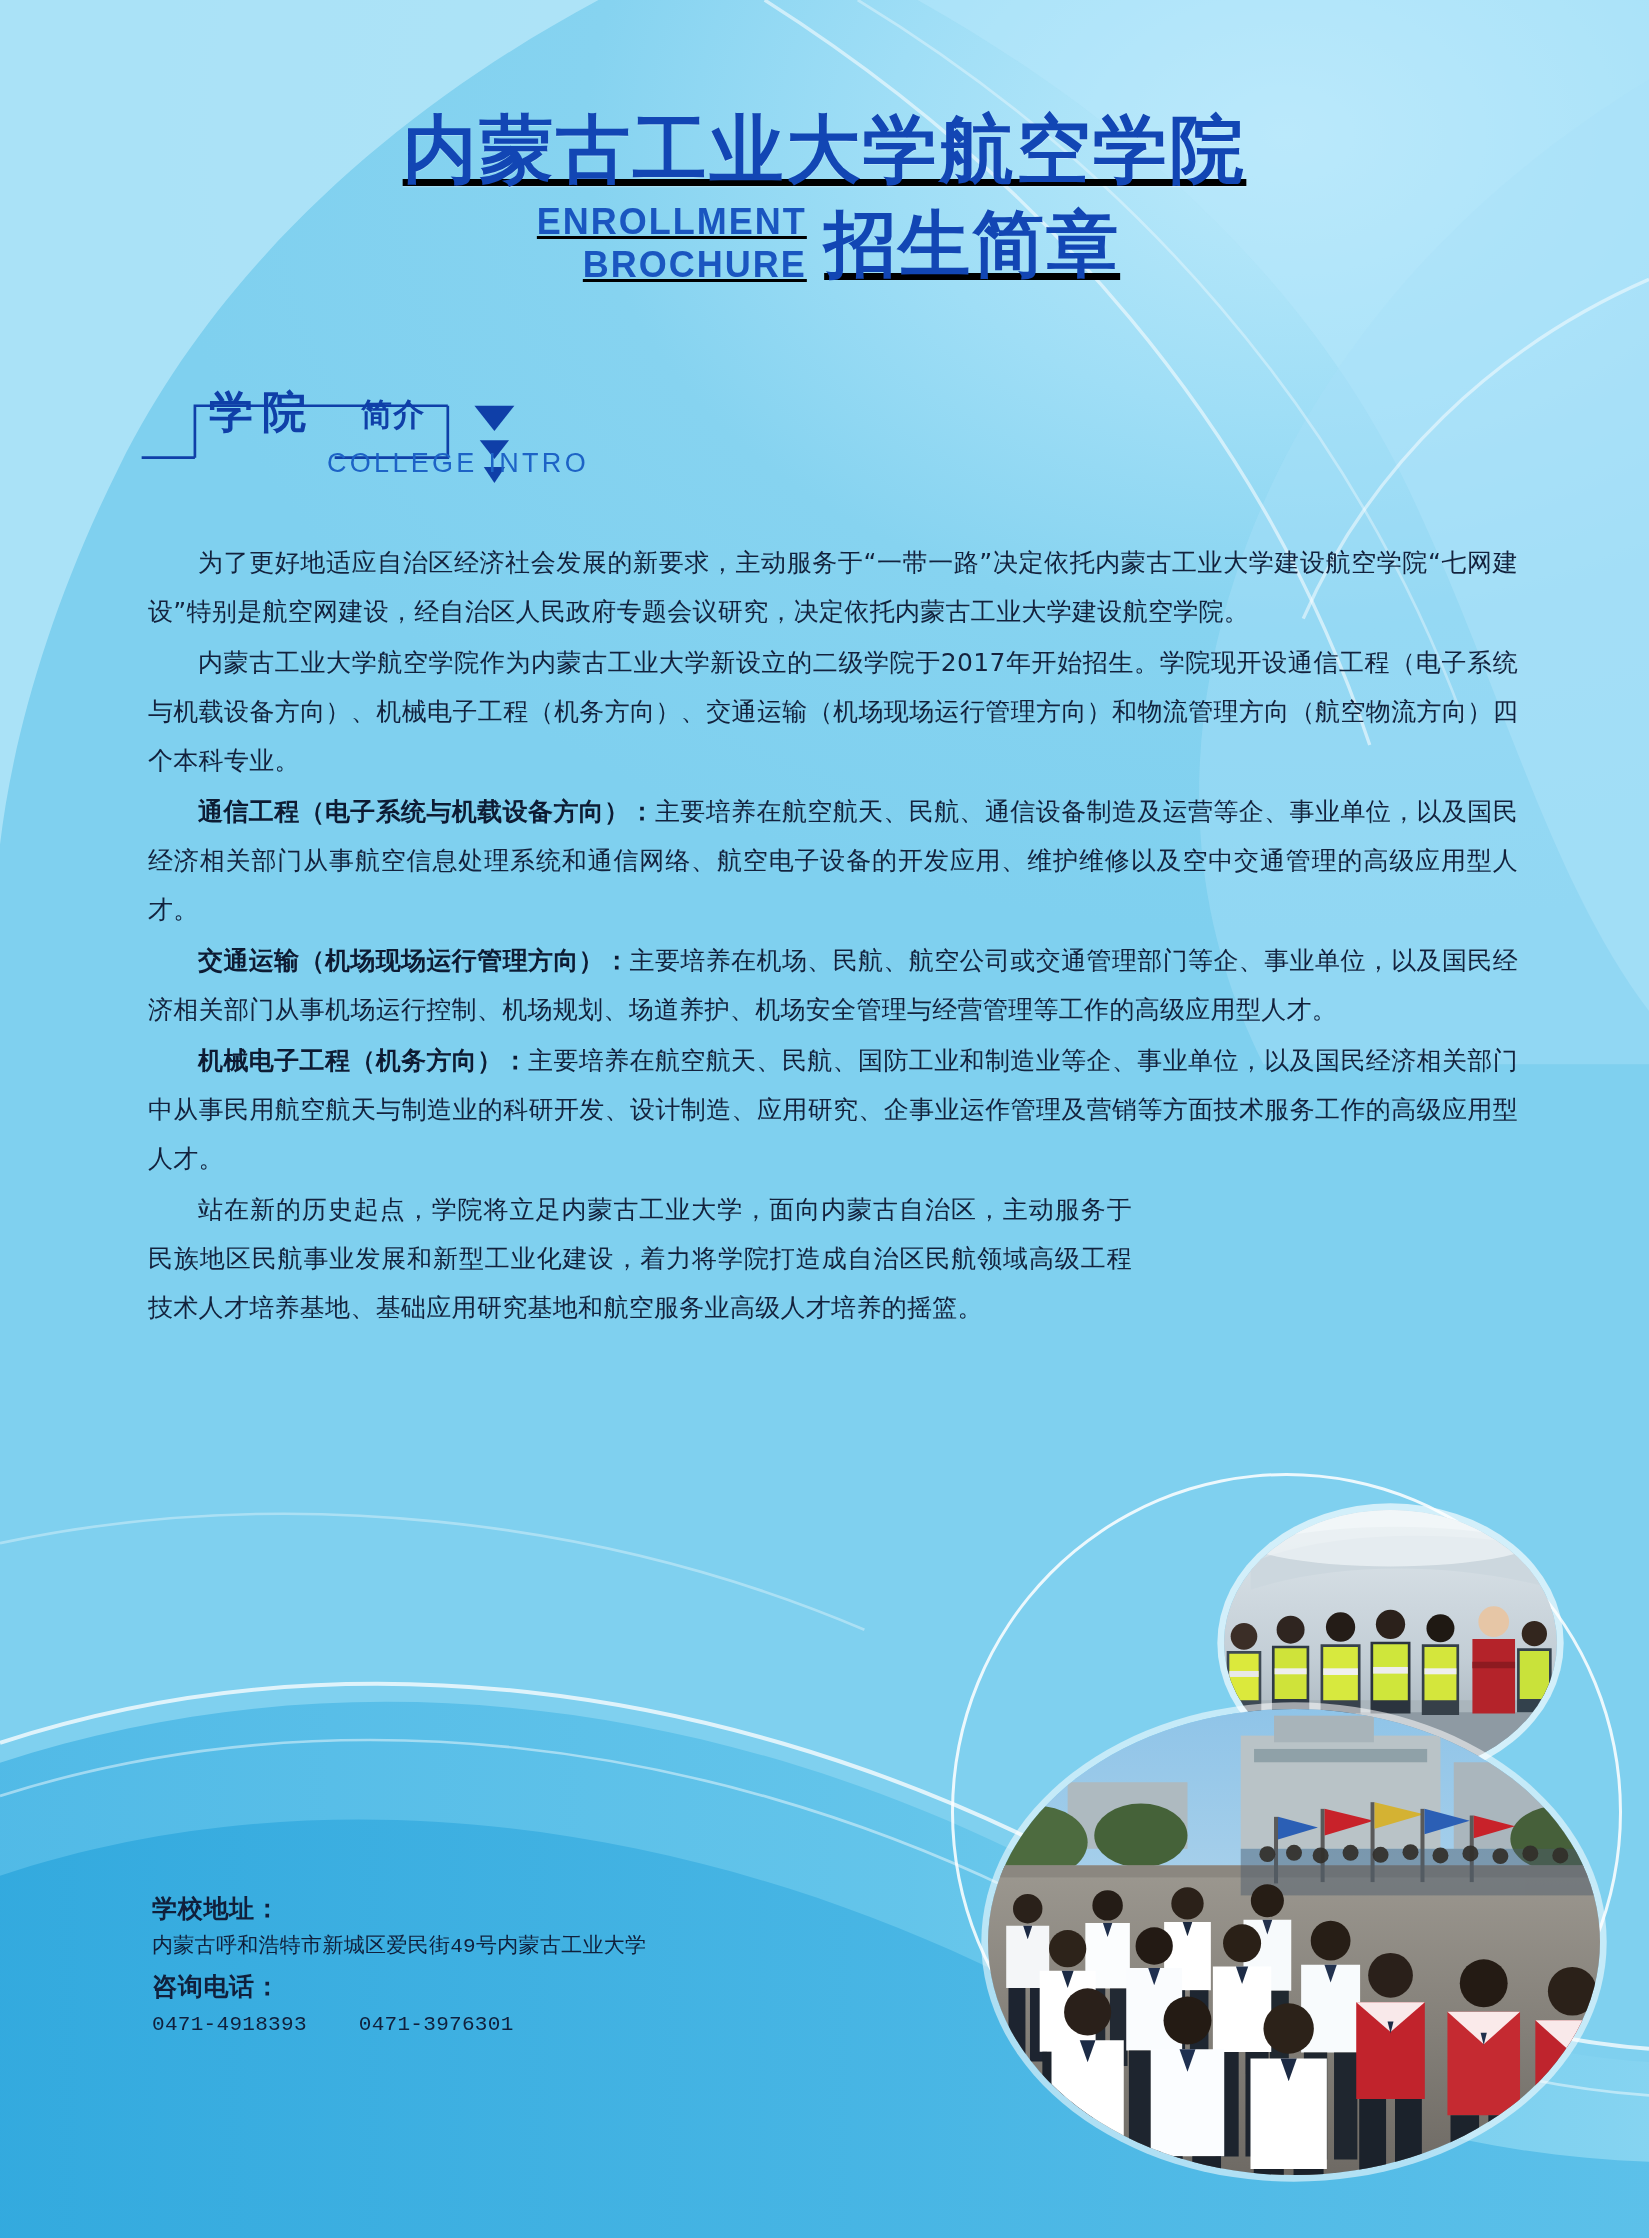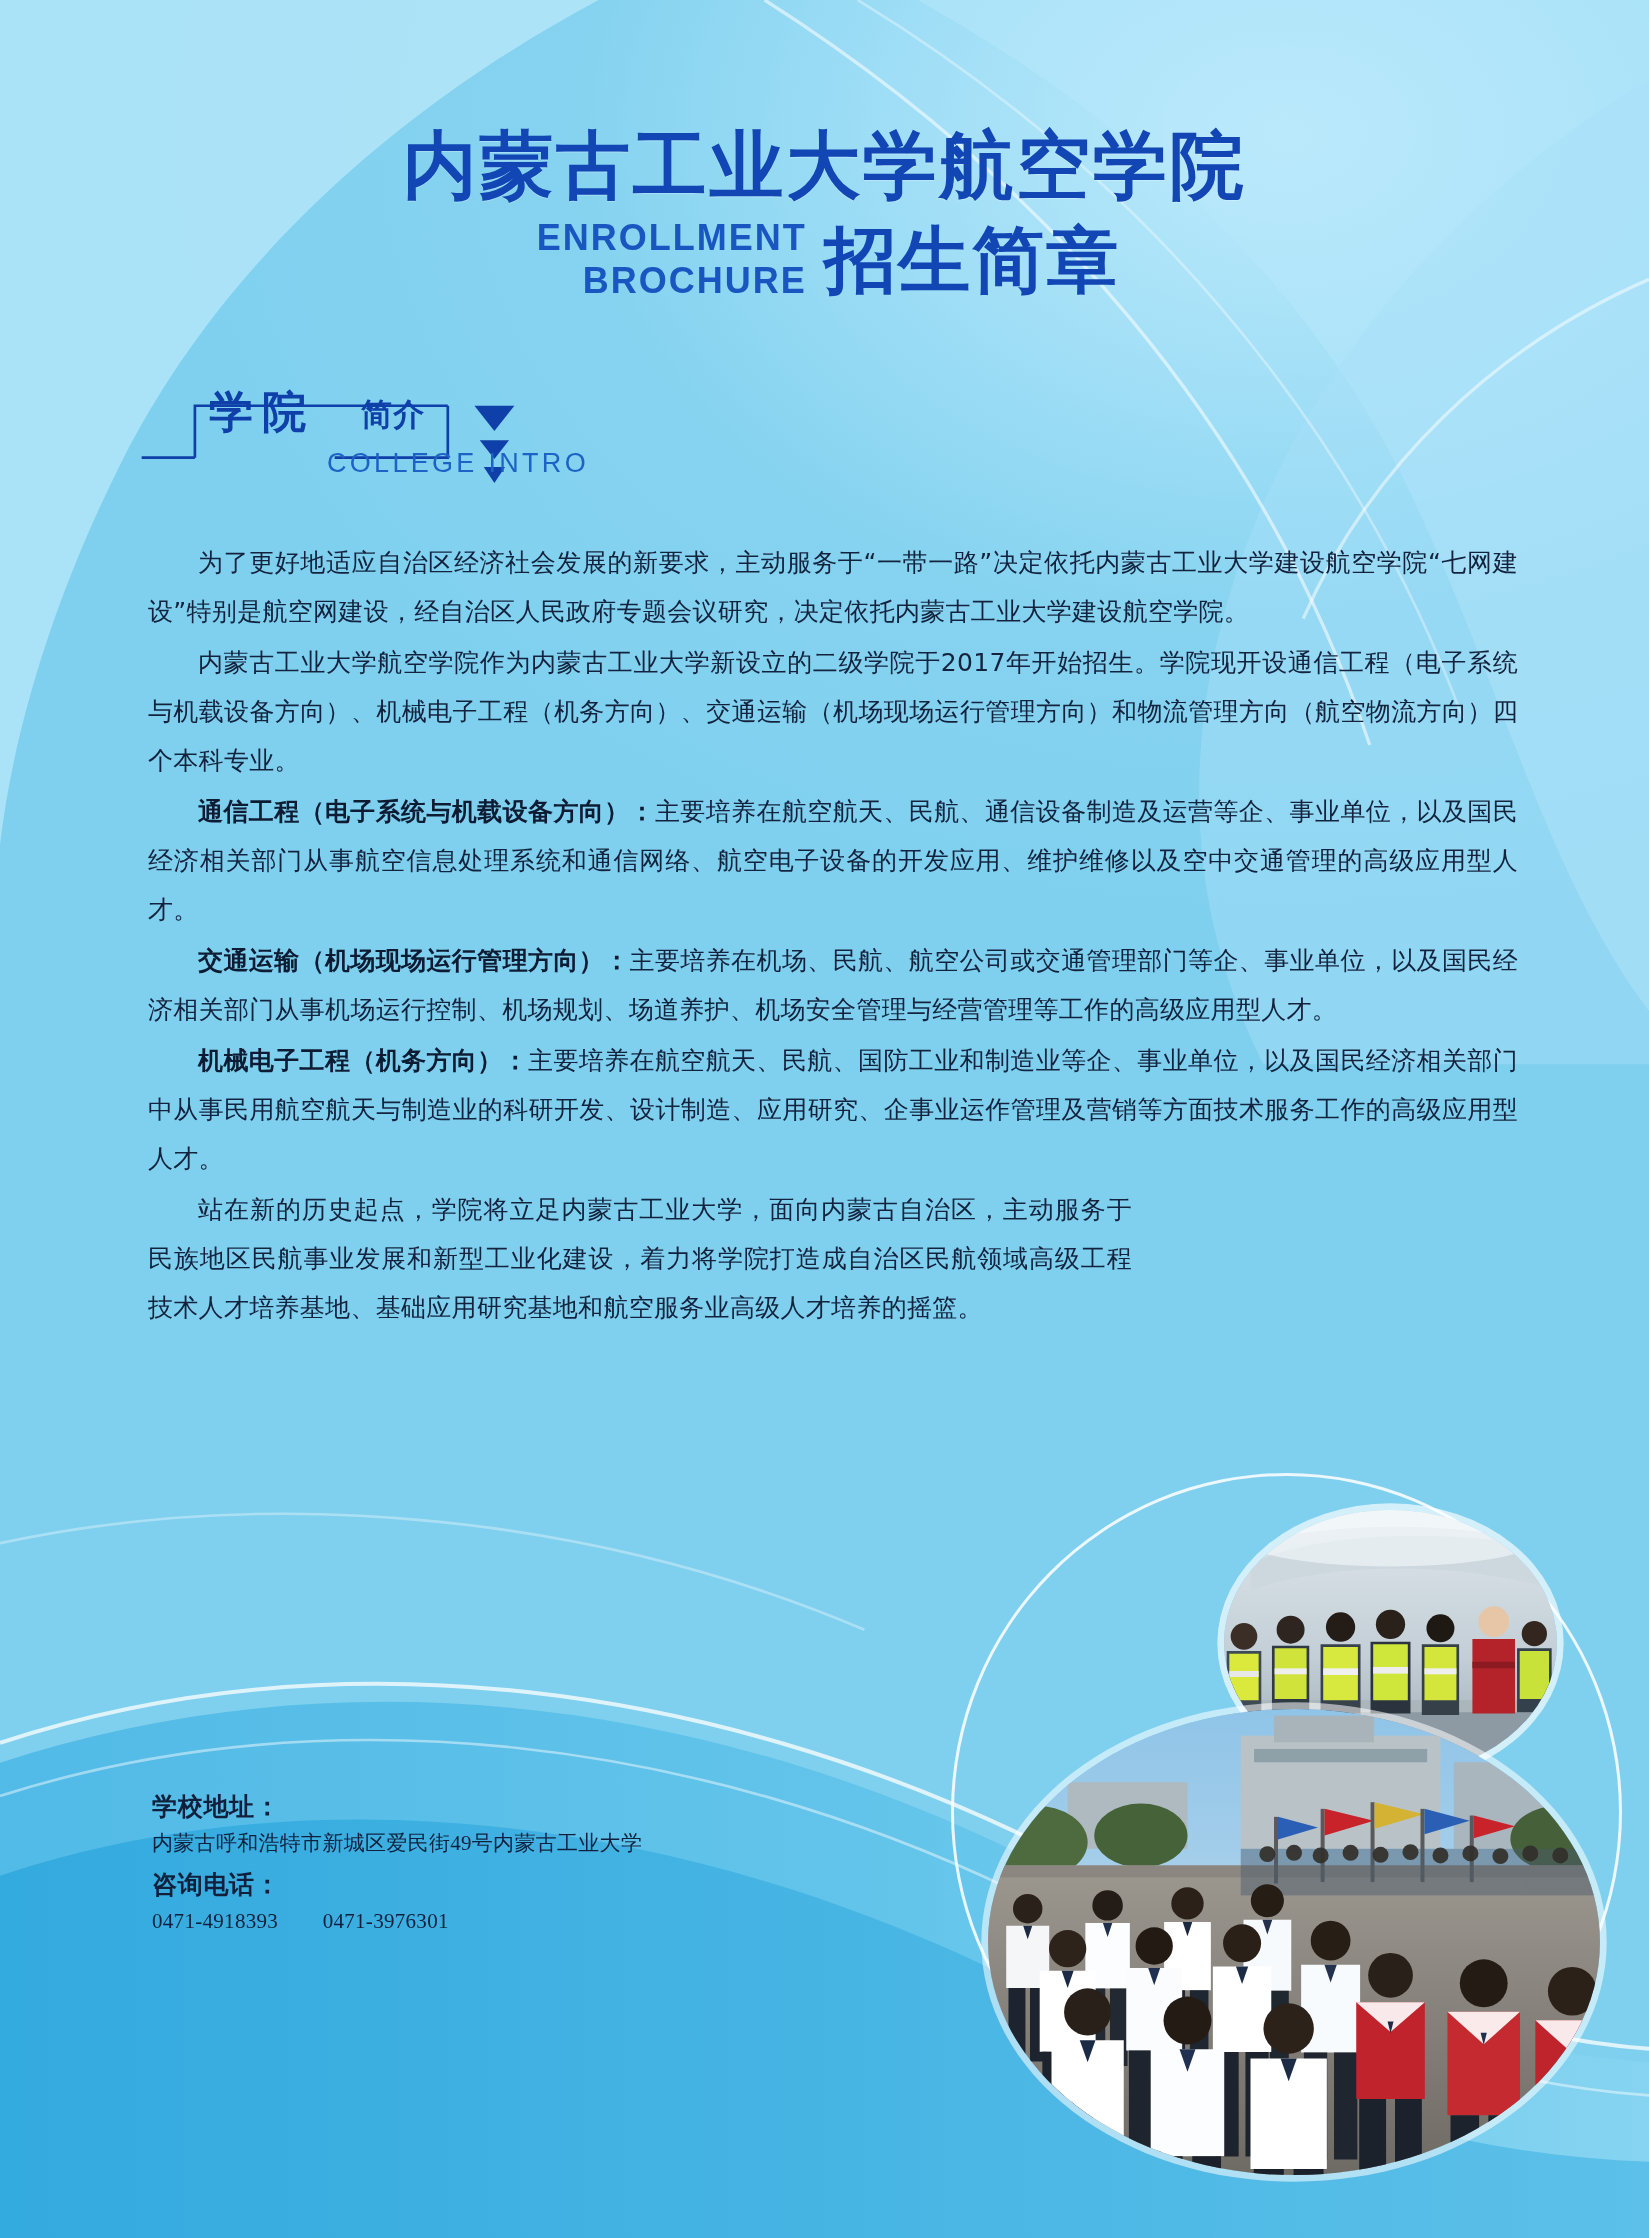--- a/index.html
+++ b/index.html
@@ -29,23 +29,24 @@
     inset: 0;
     width: 1649px;
     height: 2239px;
     pointer-events: none;
   }
 
   
   .header {
     position: absolute;
     left: 0;
-    top: 124px;
+    top: 108px;
     width: 1649px;
     text-align: center;
+    text-decoration: underline;
   }
   .title-cn {
     font-family: "DejaVu Sans", "Liberation Sans", sans-serif;
     font-size: 74px;
     font-weight: 700;
     letter-spacing: 2.7px;
     color: #1246b4;
     line-height: 1.12;
     text-shadow: 0 1.3px 0 rgba(255,255,255,0.25);
   }
@@ -138,22 +139,22 @@
   }
   .body-text b {
     font-weight: 700;
     color: #0d1b33;
   }
 
   
   .footer {
     position: absolute;
     left: 152px;
-    top: 1788px;
-    font-family: Liberation Serif, serif;
+    top: 1892px;
+    font-family: Liberation Mono, monospace;
     color: #10203c;
   }
   .footer .lbl {
     font-size: 25px;
     font-weight: 700;
     line-height: 1.55;
     letter-spacing: 0.7px;
   }
   .footer .val {
     font-size: 21px;

